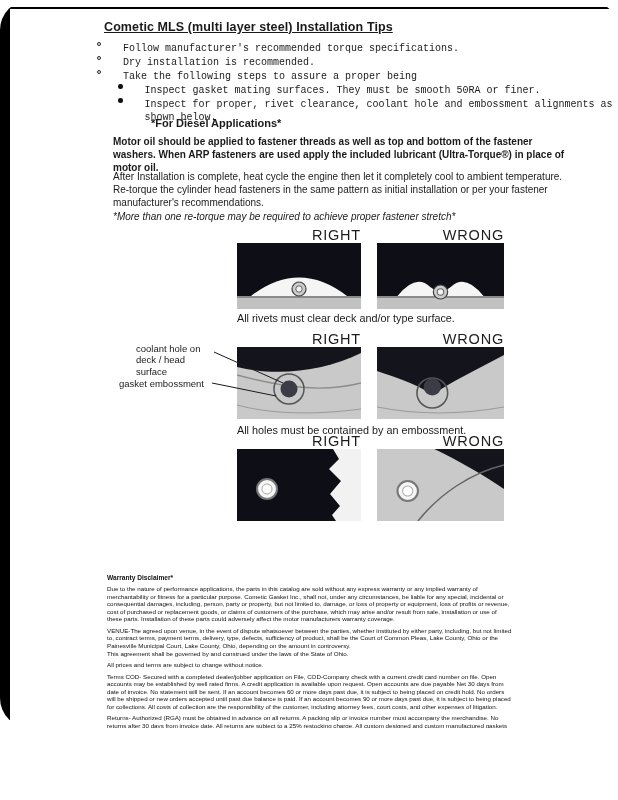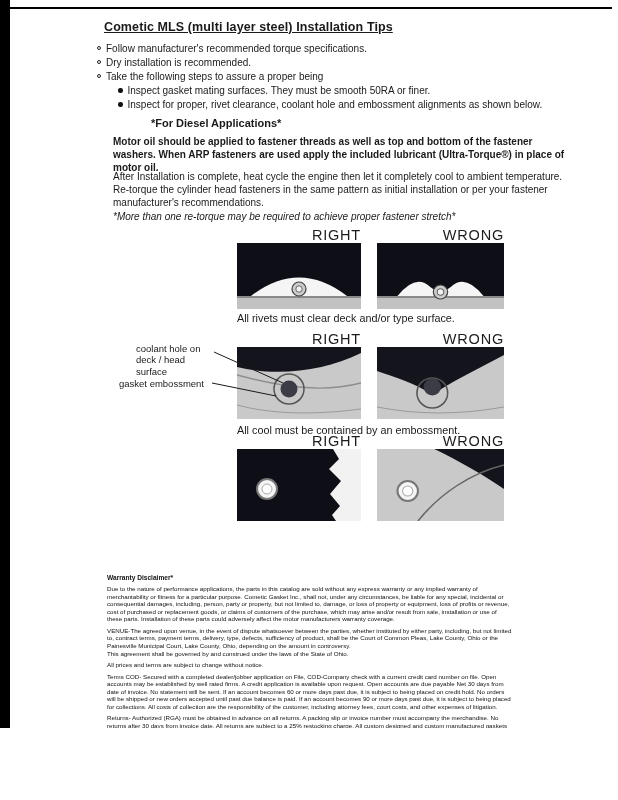--- a/index.html
+++ b/index.html
@@ -1,27 +1,27 @@
 <!DOCTYPE html>
 <html><head>
 <meta charset="utf-8">
 <style>
   * { margin:0; padding:0; box-sizing:border-box; }
   html,body { background:#ffffff; }
   body { font-family:"Liberation Sans", sans-serif; color:#1a1a1a; }
-  .page { position:relative; width:618px; height:728px; background:#fff; overflow:hidden; }
+  .page { position:relative; width:618px; height:728px; background:#fff; overflow:hidden;border-radius:30px; }
 
   .left-bar { position:absolute; left:0; top:0; width:10px; height:800px; background:#000; }
   .top-rule { position:absolute; left:10px; top:7px; width:602px; height:2px; background:#000; }
 
   .title { position:absolute; left:104px; top:20px; font-size:12.5px; font-weight:bold;
            text-decoration:underline; letter-spacing:.1px; }
 
   .tips { position:absolute; left:97px; top:43px; list-style:none; font-size:10px; line-height:1.25; }
-  .tips li { display:flex; align-items:center; gap:5px; margin-bottom:1.5px; }
+  .tips li { display:flex; align-items:flex-start; gap:22px; margin-bottom:1.5px;font-family:Liberation Mono, monospace; }
   .tips .sub { margin-left:21px; }
   .marker-o { flex:0 0 auto; width:4px; height:4px; border:1px solid #222; border-radius:50%;
               position:relative; top:-1px; display:inline-block; }
   .marker-dot { flex:0 0 auto; width:4.5px; height:4.5px; background:#111; border-radius:50%;
                 position:relative; top:-1px; display:inline-block; }
 
   .diesel-heading { position:absolute; left:113px; top:117px; font-size:11px; font-weight:bold;margin-left:38px; }
   .para { position:absolute; left:113px; width:458px; font-size:10px; line-height:1.3; }
   .p1 { top:135px;font-weight:bold; }
   .p2 { top:170px; }
@@ -141,21 +141,21 @@
   </div>
   <div class="panel pr row2">
     <svg viewBox="0 0 124 72" preserveAspectRatio="none">
       <rect width="124" height="72" fill="#c9c9c9"></rect>
       <path d="M0,0 H124 V8 C95,24 70,36 54,48 C38,36 16,30 0,24 Z" fill="#14141c"></path>
       <circle cx="54" cy="46" r="15" fill="none" stroke="#555" stroke-width="1.5"></circle>
       <circle cx="54" cy="40" r="8.5" fill="#3c3c46"></circle>
       <path d="M0,60 C40,68 80,68 124,60" fill="none" stroke="#9a9a9a" stroke-width="1"></path>
     </svg>
   </div>
-  <div class="fig-caption cap2">All cool must be contained by an embossment.</div>
+  <div class="fig-caption cap2">All holes must be contained by an embossment.</div>
 
   <div class="fig-head fh-left" style="top:433px">RIGHT</div>
   <div class="fig-head fh-right" style="top:433px">WRONG</div>
 
   <div class="panel pl row3">
     <svg viewBox="0 0 124 72" preserveAspectRatio="none">
       <rect width="124" height="72" fill="#f2f2f2"></rect>
       <path d="M0,0 H96 L102,10 L92,20 L104,32 L93,45 L103,57 L95,66 L99,72 H0 Z" fill="#0e0e16"></path>
       <circle cx="30" cy="40" r="10" fill="#f5f5f5" stroke="#777" stroke-width="2"></circle>
       <circle cx="30" cy="40" r="5" fill="#ffffff" stroke="#aaa" stroke-width="1"></circle>

